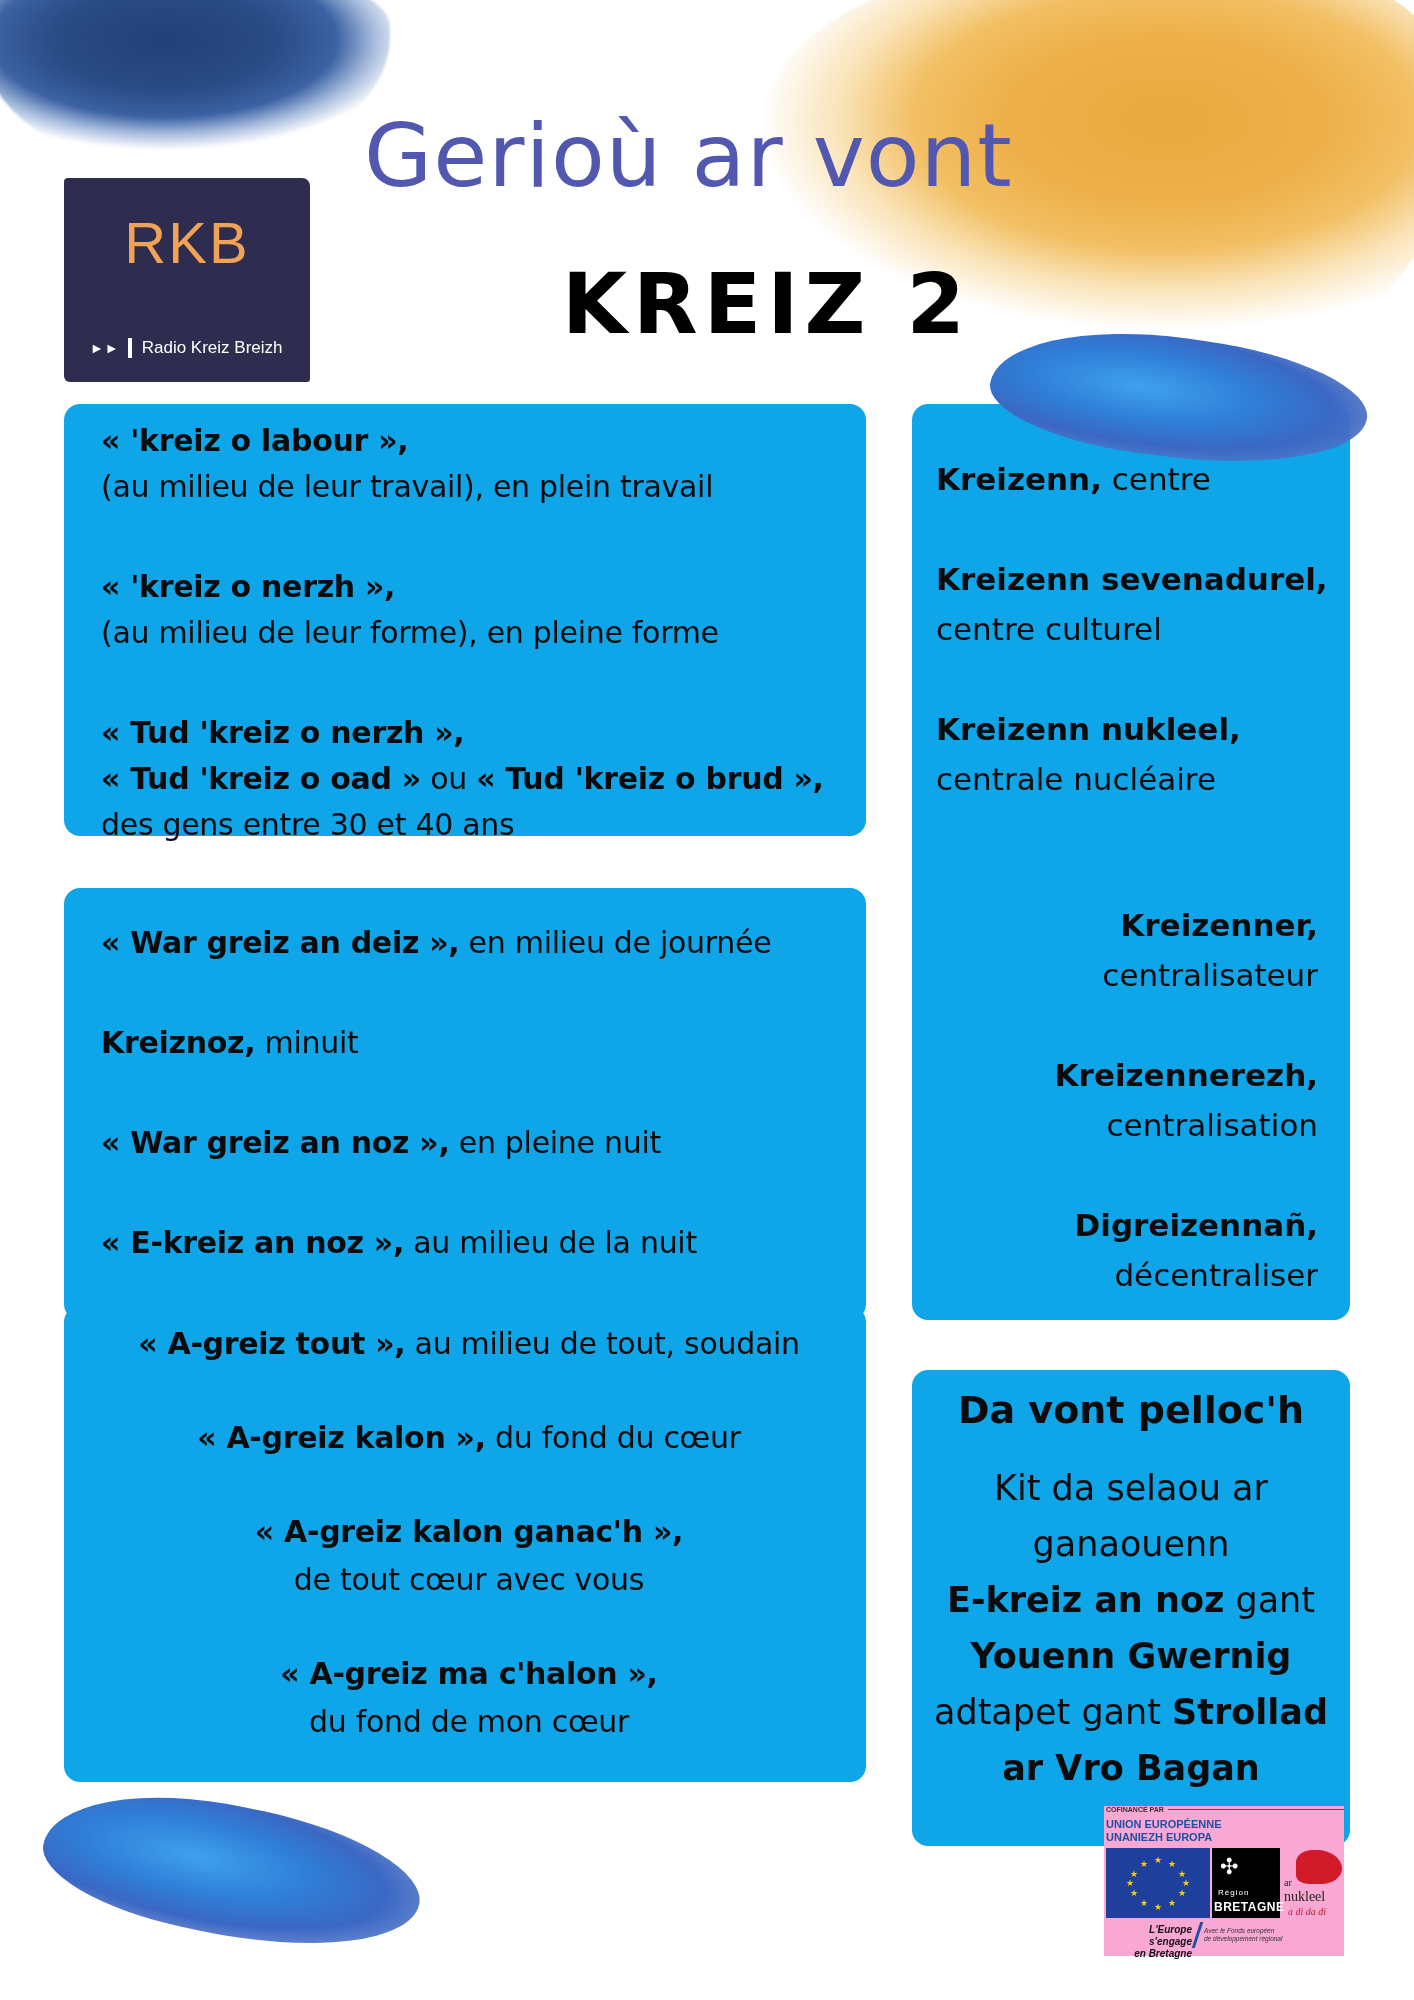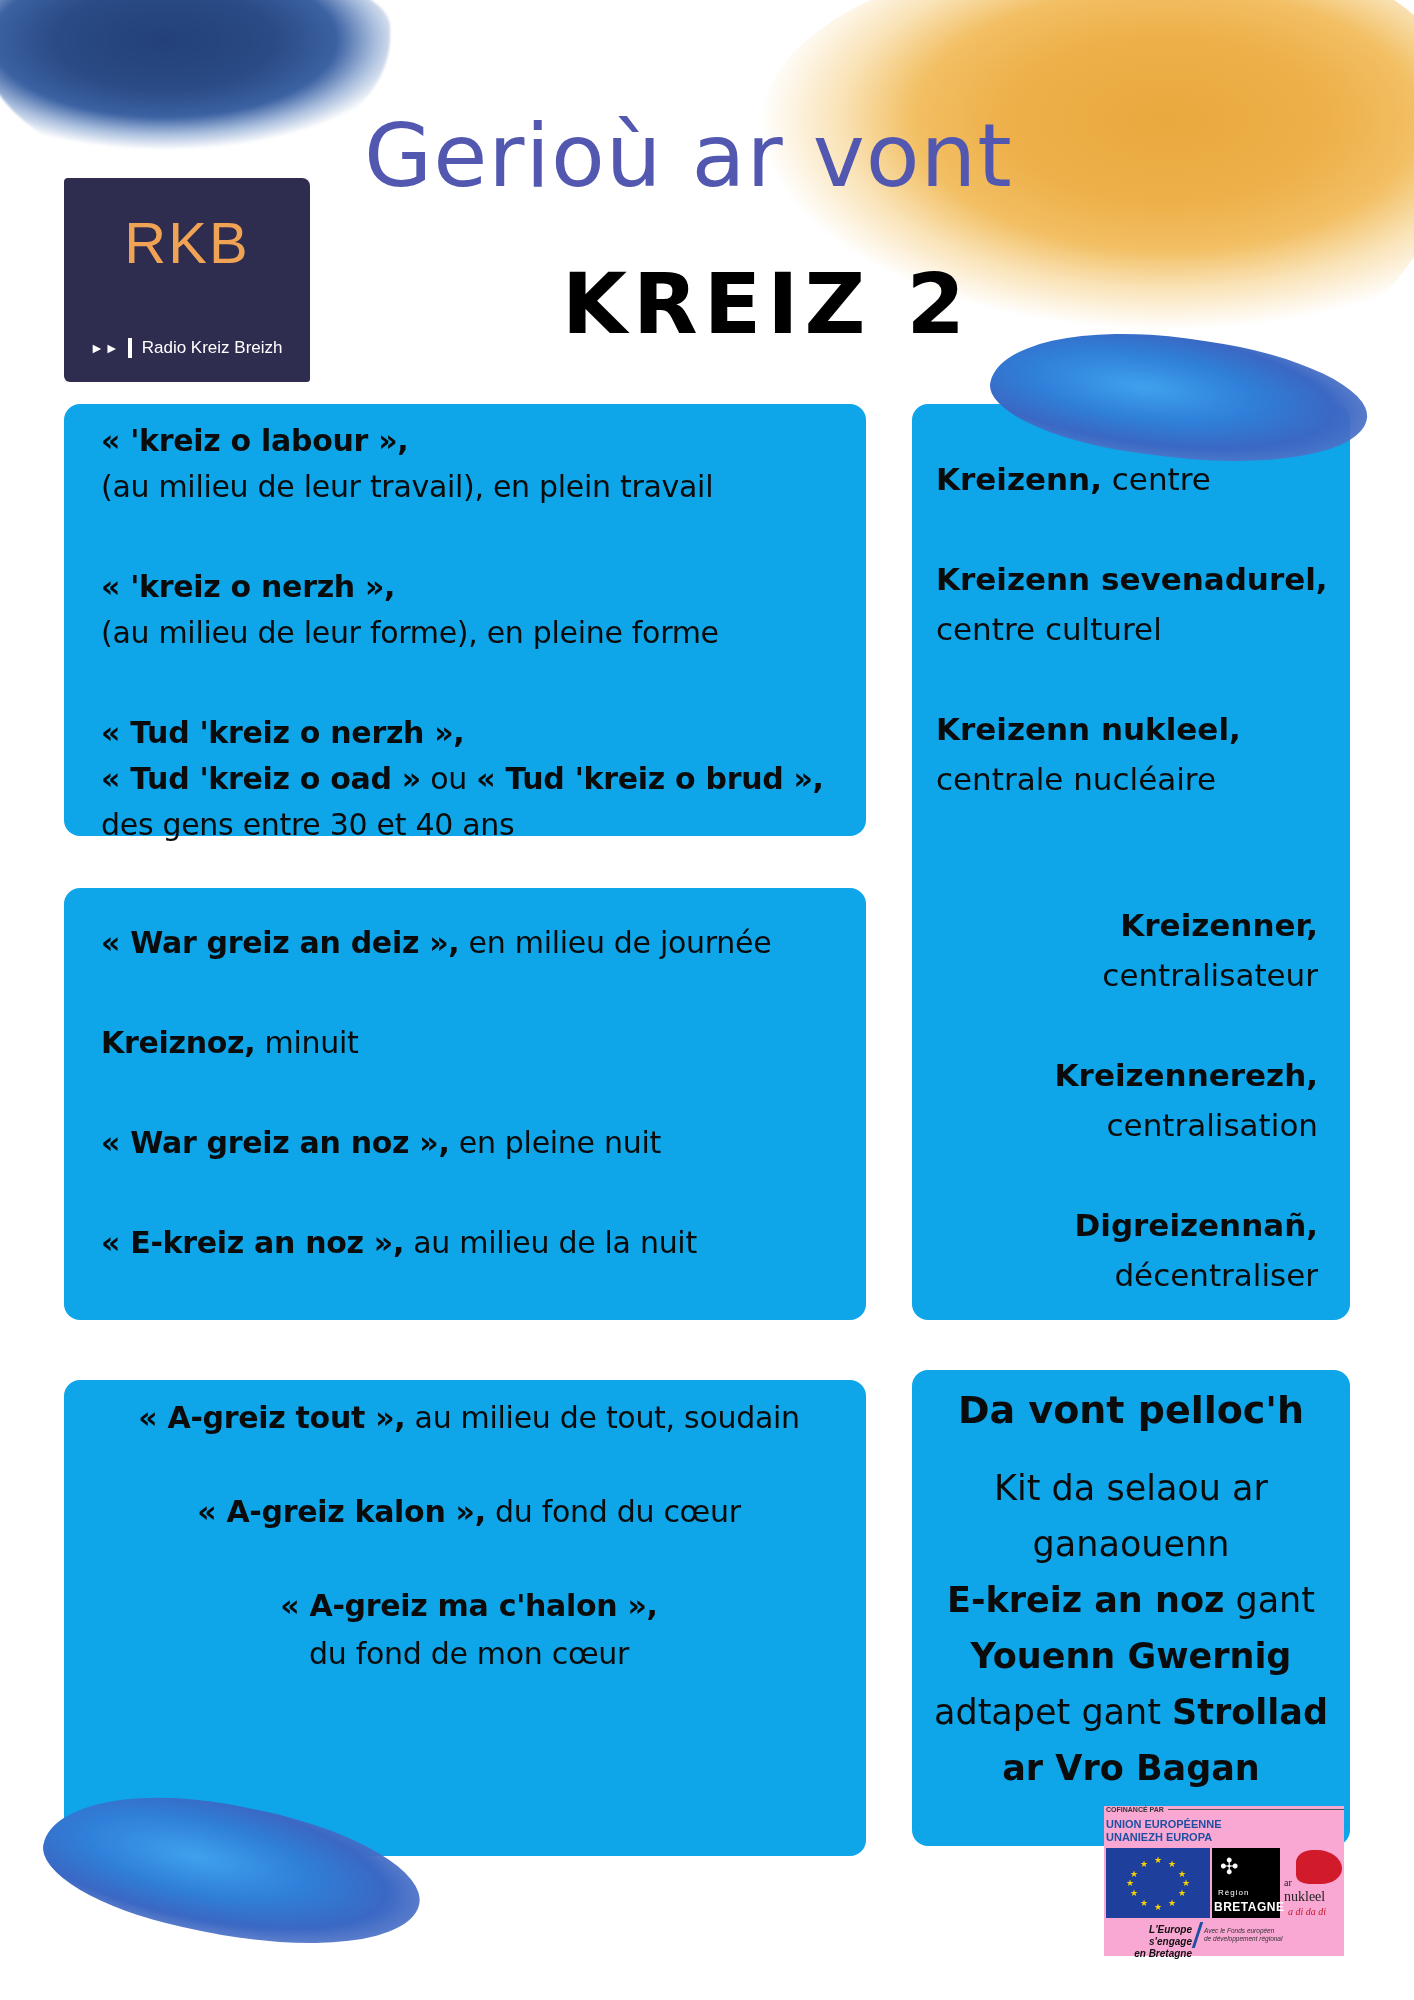--- a/index.html
+++ b/index.html
@@ -32,21 +32,21 @@
   
   .title { left:364px; top:108px; width:760px; font-family:"DejaVu Sans", sans-serif; font-size:88px; color:#5258b0;
     line-height:1.1; white-space:nowrap; letter-spacing:1px; }
   .subtitle { left:562px; top:258px; font-family:"DejaVu Sans", sans-serif; font-weight:700; font-size:84px; color:#000000;
     letter-spacing:6px; line-height:1.1; white-space:nowrap; }
 
   
   .card { background:#0ea5e9; border-radius:16px; box-sizing:border-box; }
   .card-1 { left:64px; top:404px; width:802px; height:432px; padding:14px 0 0 37px; }
   .card-2 { left:64px; top:888px; width:802px; height:432px; padding:32px 0 0 37px; }
-  .card-3 { left:64px; top:1380px; width:802px; height:476px; padding:14px 0 0 8px; text-align:center; }
+  .card-3 { left:64px; top:1306px; width:802px; height:476px; padding:14px 0 0 8px; text-align:center; }
   .card-r1 { left:912px; top:404px; width:438px; height:916px; padding:50px 22px 0 24px; }
   .card-r2 { left:912px; top:1370px; width:438px; height:476px; padding:10px 0 0 0; text-align:center; }
 
   .txt { font-size:30px; line-height:46px; white-space:nowrap; letter-spacing:-0.3px; }
   .txt b { font-weight:700; }
   .gap-lg { height:54px; }
 
   .card-2 .txt { line-height:46px; margin-bottom:54px; }
   .card-3 .txt { line-height:48px; }
   .card-3 .blk { margin-bottom:46px; }
@@ -116,20 +116,24 @@
 </div>
 
 <div class="abs card card-3">
   <div class="blk">
     <div class="txt"><b>« A-greiz tout »,</b><span> au milieu de tout, soudain</span></div>
   </div>
   <div class="blk">
     <div class="txt"><b>« A-greiz kalon »,</b><span> du fond du cœur</span></div>
   </div>
   <div class="blk">
+    <div class="txt"><b>« A-greiz kalon ganac'h »,</b></div>
+    <div class="txt">de tout cœur avec vous</div>
+  </div>
+  <div class="blk">
     <div class="txt"><b>« A-greiz ma c'halon »,</b></div>
     <div class="txt">du fond de mon cœur</div>
   </div>
 </div>
 
 <div class="abs card card-r1">
   <div class="r-blk">
     <div class="r-txt"><b>Kreizenn,</b><span> centre</span></div>
   </div>
   <div class="r-blk">

